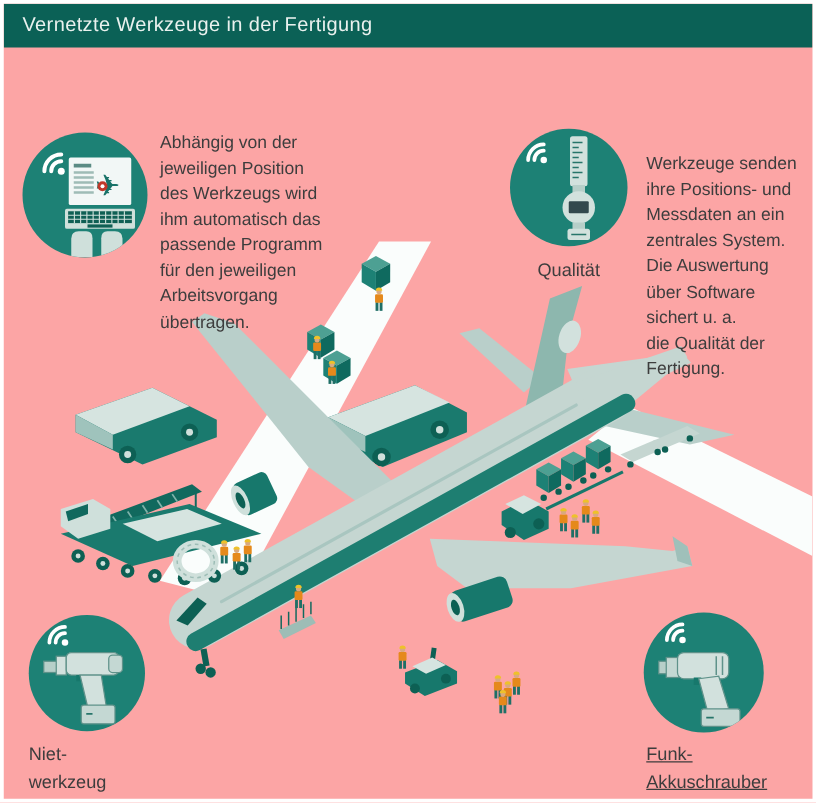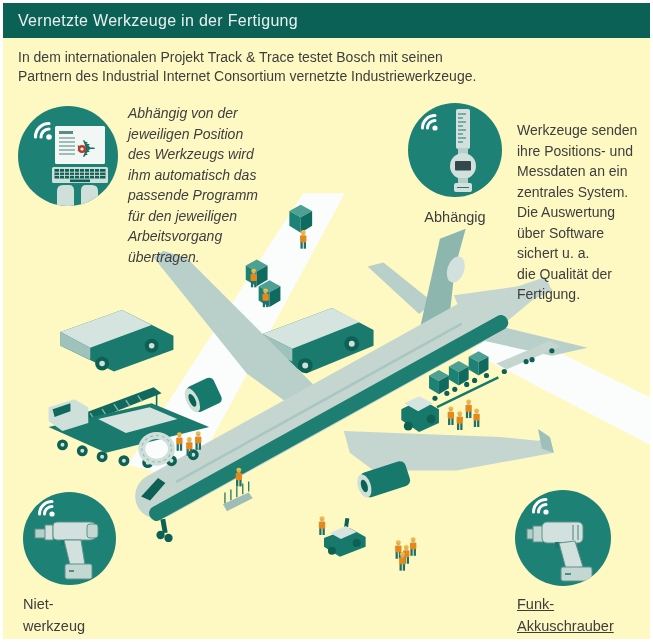--- a/index.html
+++ b/index.html
@@ -1,18 +1,18 @@
 <!DOCTYPE html>
 <html lang="de"><head>
 <meta charset="utf-8">
 <style>
   html,body{margin:0;padding:0;background:#ffffff;}
   .page{
     position:relative;width:653px;height:642px;box-sizing:border-box;
-    background:#fef9c3;border:3px solid #ffffff;overflow:hidden;
+    background:#fca5a5;border:3px solid #ffffff;overflow:hidden;
     font-family:"Liberation Sans","DejaVu Sans",sans-serif;color:#3d3d3d;
   }
   .header{
     position:absolute;top:0;left:0;right:0;height:35px;background:#0b6156;
   }
   .header h1{
     margin:0;padding:0 0 0 15px;line-height:35px;font-size:16px;font-weight:400;
     color:#e9f1ee;letter-spacing:.3px;
   }
   .scene{position:absolute;top:0;left:0;width:647px;height:636px;}
@@ -24,21 +24,21 @@
     position:absolute;border-radius:50%;background:#1d8175;overflow:hidden;
   }
   .badge svg{display:block;width:100%;height:100%;}
   .b-computer{left:15px;top:103px;width:100px;height:100px;}
   .b-mess{left:405px;top:100px;width:94px;height:94px;}
   .b-niet{left:20px;top:489px;width:93px;height:93px;}
   .b-funk{left:512px;top:487px;width:96px;height:96px;}
   .para{
     position:absolute;margin:0;font-size:14px;line-height:20.5px;white-space:pre-line;
   }
-  .p-left{left:125px;top:100px;width:190px;font-style:italic;}
+  .p-left{left:125px;top:100px;width:190px;}
   .p-right{left:514px;top:97px;width:135px;margin-top:20px;}
   .label{
     position:absolute;font-size:14.5px;line-height:22px;white-space:pre-line;
   }
   .l-mess{left:402px;top:203px;width:100px;text-align:center;}
   .l-niet{left:20px;top:590px;}
   .l-funk{left:514px;top:590px;text-decoration:underline;}
 </style>
 </head>
 <body>
@@ -211,22 +211,20 @@
         <use href="#wk" x="407" y="566"></use>
         <use href="#wk" x="414" y="558"></use>
         <use href="#wk" x="403" y="573"></use>
     </g>
   </svg>
 
   <div class="header">
     <h1>Vernetzte Werkzeuge in der Fertigung</h1>
   </div>
 
-  <p class="intro">In dem internationalen Projekt Track &amp; Trace testet Bosch mit seinen
-Partnern des Industrial Internet Consortium vernetzte Industriewerkzeuge.</p>
 
   <div class="badge b-computer">
     <svg viewBox="0 0 100 100">
       <g transform="translate(31,31)">
         <g stroke="#ffffff" fill="none" stroke-width="3.2" stroke-linecap="round">
           <path d="M-8,0 A8,8 0 0 1 0,-8"></path>
           <path d="M-13.5,0 A13.5,13.5 0 0 1 0,-13.5"></path>
         </g>
         <circle r="2.8" fill="#ffffff"></circle>
       </g>
@@ -276,21 +274,21 @@
       <path d="M50,11 h8 M50,15 h5 M50,19 h8 M50,23 h5 M50,27 h8 M50,31 h5 M50,35 h8 M50,39 h5" stroke="#27756a" stroke-width="1.1"></path>
       <rect x="50" y="45" width="10" height="7" fill="#b7cfc9"></rect>
       <circle cx="55" cy="63" r="13" fill="#d2e1dd"></circle>
       <rect x="47" y="58" width="16" height="9.5" rx="1" fill="#32484d"></rect>
       <rect x="50" y="75" width="10" height="6" fill="#b7cfc9"></rect>
       <rect x="46" y="80" width="18" height="9" rx="2" fill="#d2e1dd"></rect>
       <path d="M49,84.5 h12" stroke="#27756a" stroke-width="1.2"></path>
     </svg>
   </div>
 
-  <div class="label l-mess">Abhängig</div>
+  <div class="label l-mess">Qualität</div>
 
   <p class="para p-right">Werkzeuge senden
 ihre Positions- und
 Messdaten an ein
 zentrales System.
 Die Auswertung
 über Software
 sichert u. a.
 die Qualität der
 Fertigung.</p>

